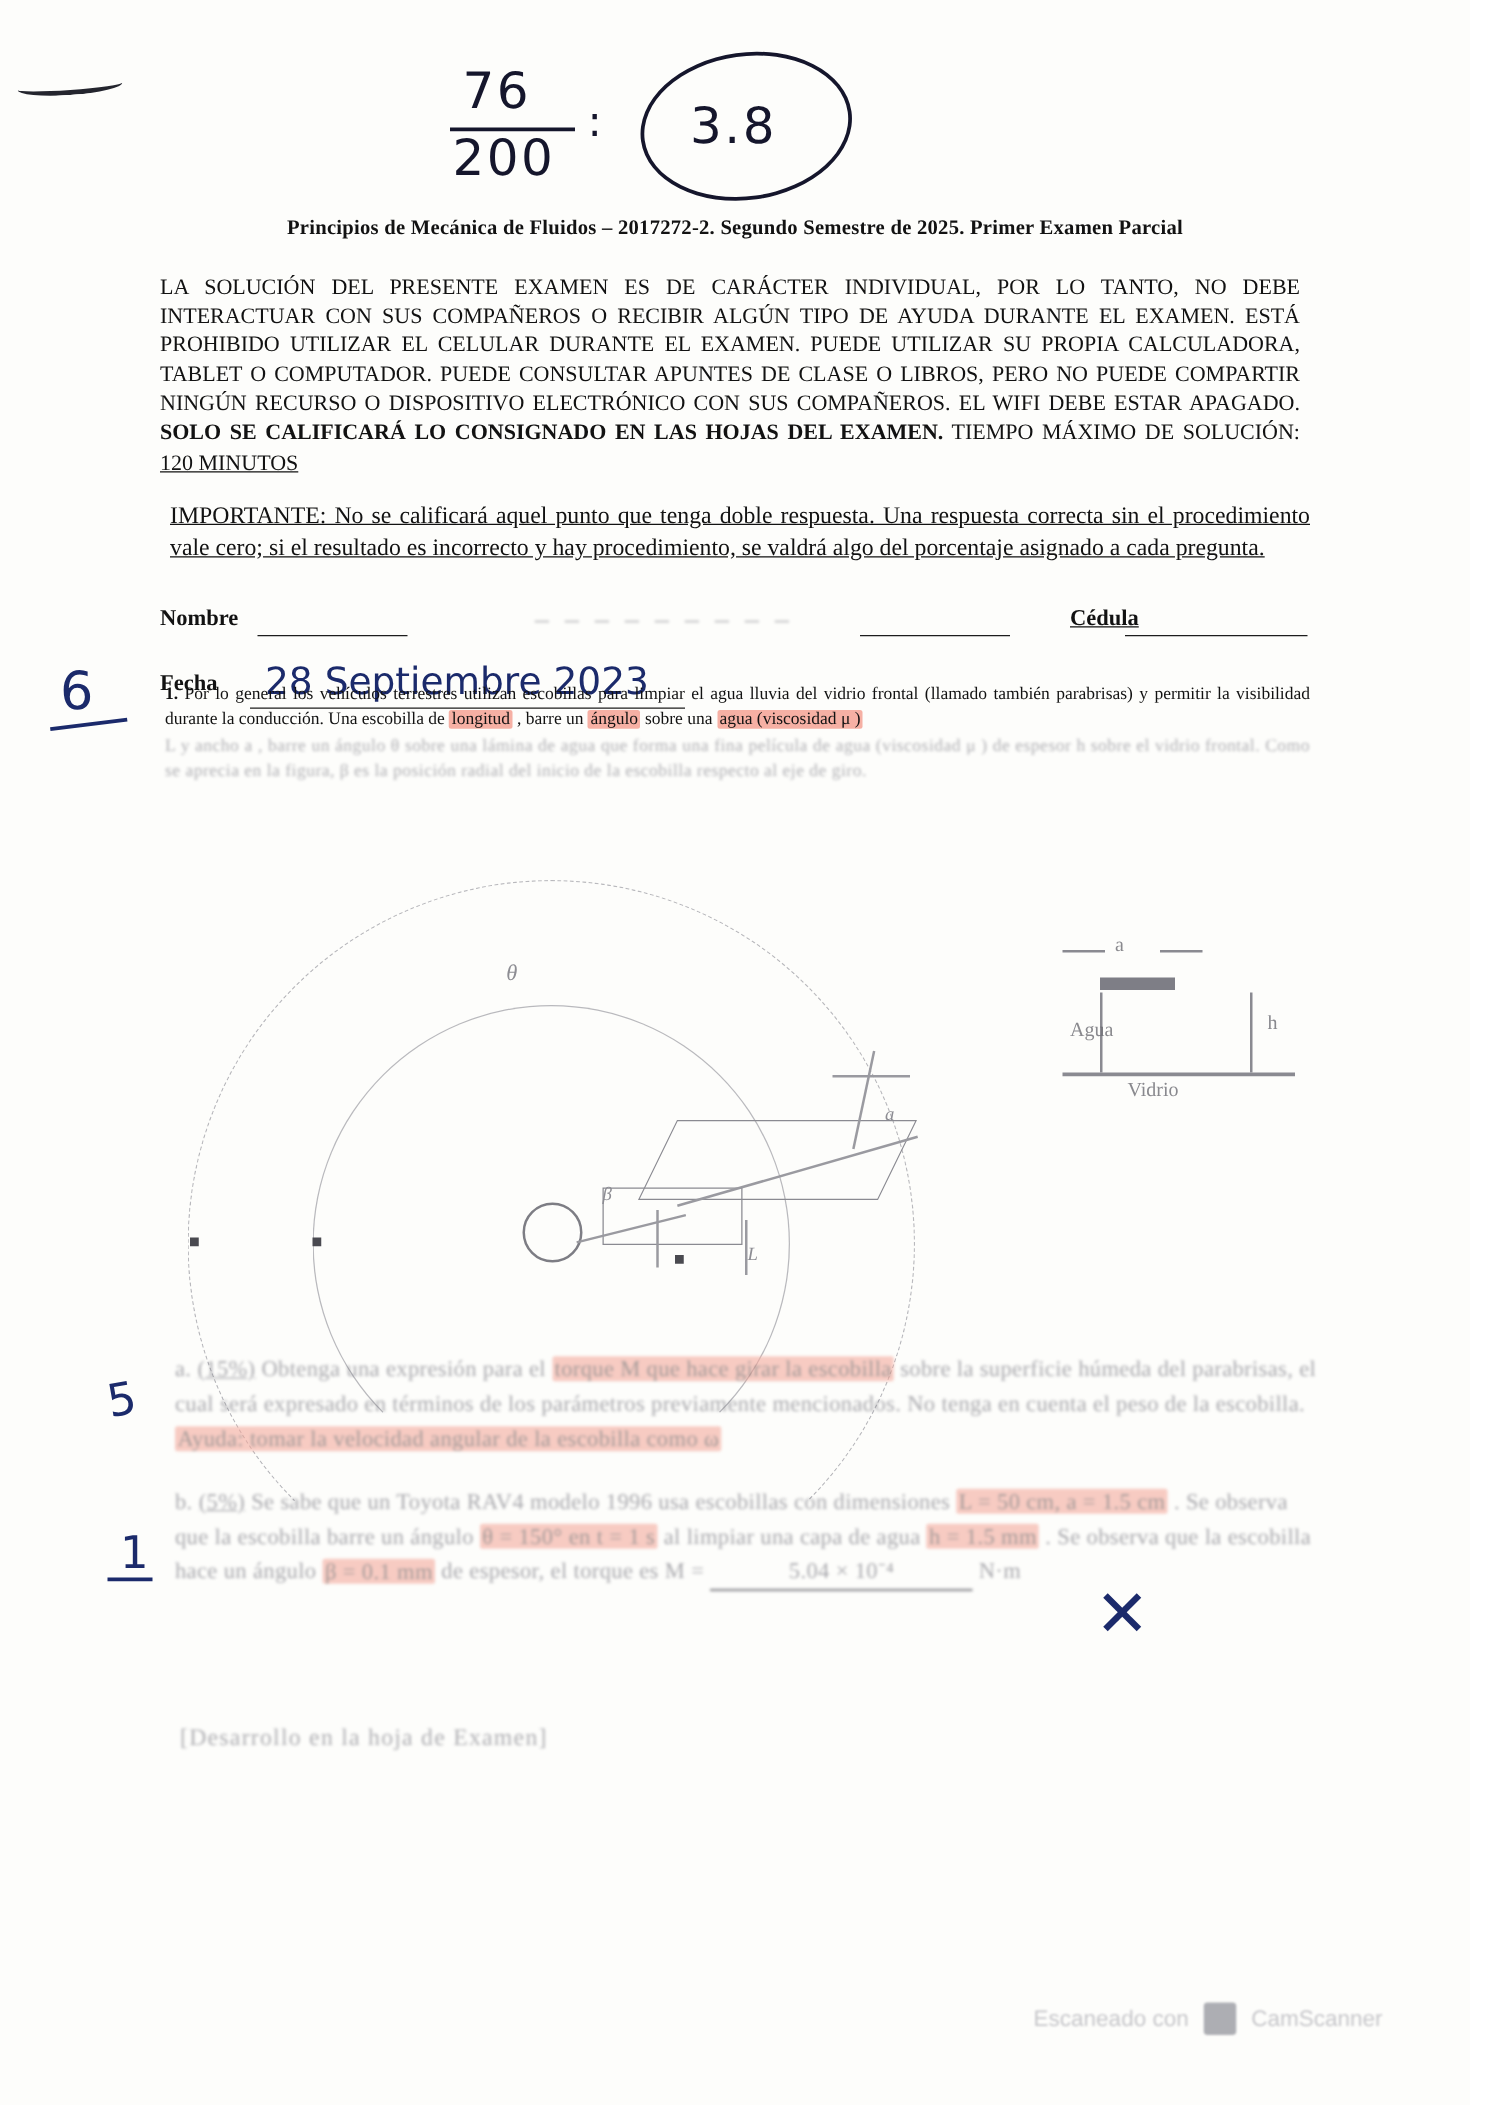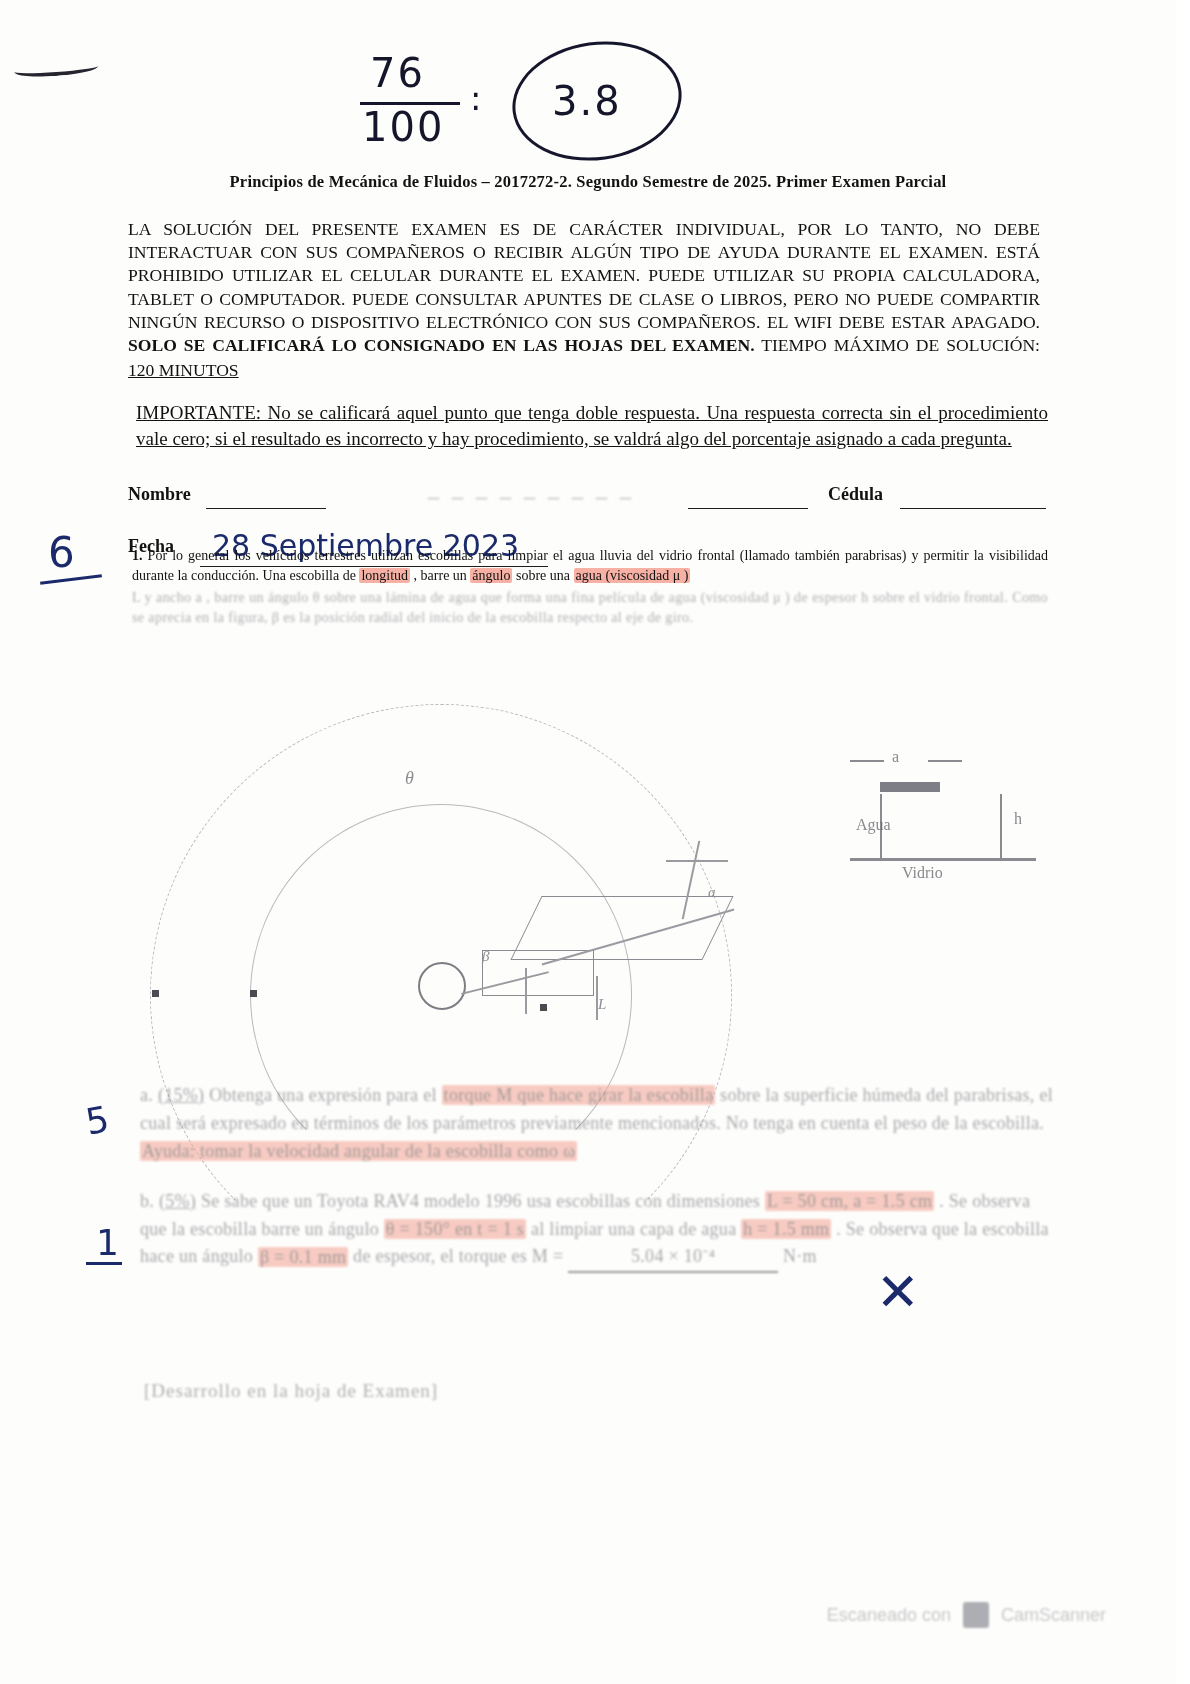--- a/index.html
+++ b/index.html
@@ -369,42 +369,42 @@
 </head>
 <body>
 
 <div class="page">
 
   <div class="stray-stroke"></div>
 
   <div class="grade-wrap">
     <div class="grade-num hand-dark">76</div>
     <div class="grade-line"></div>
-    <div class="grade-den hand-dark">100</div>
+    <div class="grade-den hand-dark">200</div>
     <div class="grade-colon hand-dark">:</div>
     <div class="grade-circle"></div>
     <div class="grade-score hand-dark">3.8</div>
   </div>
 
   <div class="doc-header">Principios de Mecánica de Fluidos – 2017272-2. Segundo Semestre de 2025. Primer Examen Parcial</div>
 
   <div class="instructions">
     <span>LA SOLUCIÓN DEL PRESENTE EXAMEN ES DE CARÁCTER INDIVIDUAL, POR LO TANTO, NO DEBE INTERACTUAR CON SUS COMPAÑEROS O RECIBIR ALGÚN TIPO DE AYUDA DURANTE EL EXAMEN. ESTÁ PROHIBIDO UTILIZAR EL CELULAR DURANTE EL EXAMEN. PUEDE UTILIZAR SU PROPIA CALCULADORA, TABLET O COMPUTADOR. PUEDE CONSULTAR APUNTES DE CLASE O LIBROS, PERO NO PUEDE COMPARTIR NINGÚN RECURSO O DISPOSITIVO ELECTRÓNICO CON SUS COMPAÑEROS. EL WIFI DEBE ESTAR APAGADO.</span>
     <span class="strong">SOLO SE CALIFICARÁ LO CONSIGNADO EN LAS HOJAS DEL EXAMEN.</span><span> TIEMPO MÁXIMO DE SOLUCIÓN:</span>
     <div class="underline" style="display:inline-block;margin-top:2px;">120 MINUTOS</div>
   </div>
 
   <div class="important">IMPORTANTE: No se calificará aquel punto que tenga doble respuesta. Una respuesta correcta sin el procedimiento vale cero; si el resultado es incorrecto y hay procedimiento, se valdrá algo del porcentaje asignado a cada pregunta.</div>
 
   <div class="field-row">
     <div class="field-label" style="left:0; top:2px;">Nombre</div>
     <div class="rule" style="left:78px; top:26px; width:120px;"></div>
     <div class="hand-scribble" style="left:300px; top:-8px;">_ _ _ _  _ _ _ _ _</div>
     <div class="rule" style="left:560px; top:26px; width:120px;"></div>
-    <div class="field-label" style="left:700px; top:2px;">Cédula</div>
+    <div class="field-label" style="left:728px; top:2px;text-decoration:underline;">Cédula</div>
     <div class="rule" style="left:772px; top:26px; width:146px;"></div>
   </div>
 
   <div class="fecha-row">
     <div class="field-label" style="left:0; top:2px;">Fecha</div>
     <div class="fecha-value hand">28  Septiembre  2023</div>
     <div class="rule" style="left:72px; top:32px; width:348px;"></div>
   </div>
 
   <div class="margin-6 hand">6</div>

